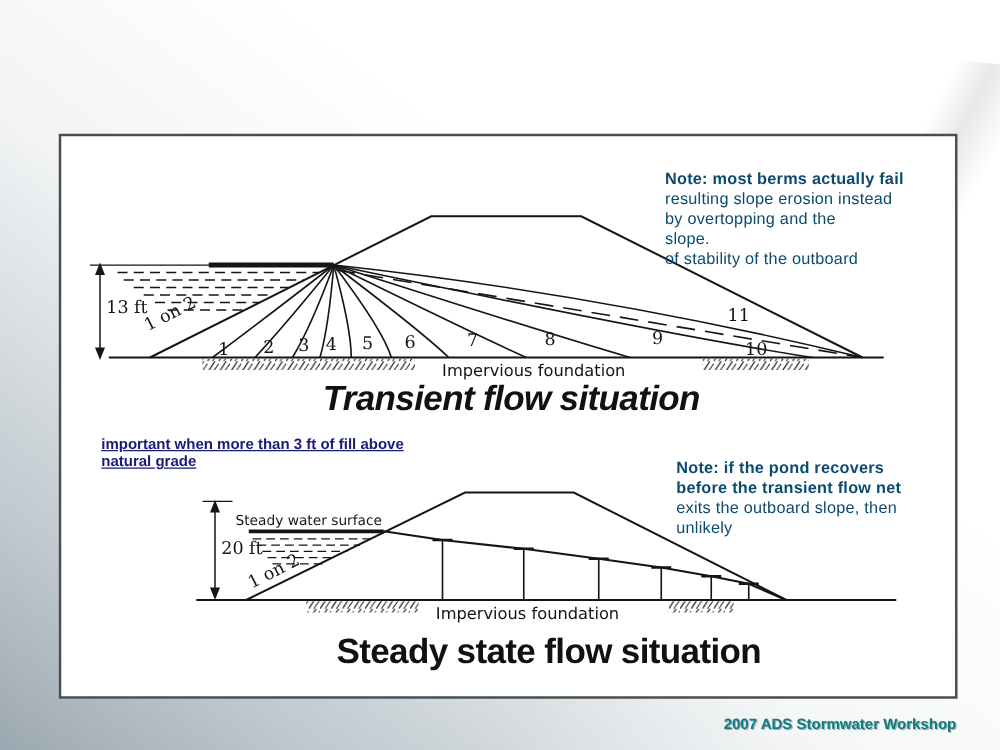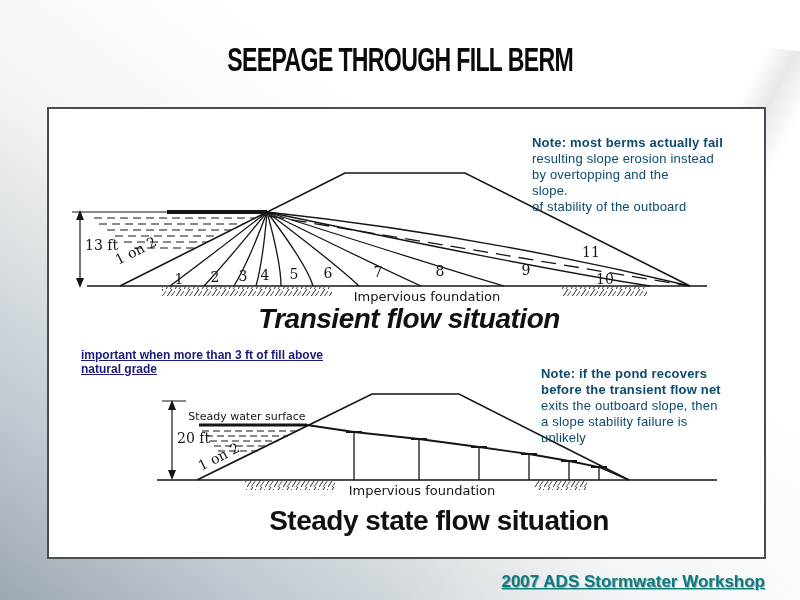--- a/index.html
+++ b/index.html
@@ -20,37 +20,34 @@
   .note{position:absolute;color:#0c4a6e;font-size:13px;line-height:16px;letter-spacing:0.2px;}
   .note .b{font-weight:bold;}
   .note-transient{left:483px;top:26px;width:245px;}
   .note-steady{left:492px;top:257px;width:235px;}
   .intro-note{position:absolute;left:32px;top:239px;width:300px;
     color:var(--note-blue,#1a1a75);font-size:12px;line-height:14px;font-weight:bold;text-decoration:underline;}
   .caption{position:absolute;text-align:center;font-weight:bold;color:#111;
     font-size:28px;letter-spacing:-0.5px;}
   .caption-transient{left:95px;top:194px;width:530px;font-style:italic;}
   .caption-steady{left:110px;top:396px;width:560px;}
-  .footer{position:absolute;right:35px;top:572px;font-size:17px;font-weight:bold;
-    color:var(--footer-teal,#0d7d7b);text-decoration:underline;
+  .footer{position:absolute;right:35px;top:572px;font-size:12px;font-weight:bold;
+    color:var(--footer-teal,#0d7d7b);
     text-shadow:1px 1px 0 rgba(15,40,90,0.35);}
   text.lbl-serif{font-family:"DejaVu Serif",serif;font-size:14px;fill:#151515;}
   text.lbl-sans{font-family:"DejaVu Sans",sans-serif;font-size:13px;fill:#151515;}
   text.lbl-sans-sm{font-family:"DejaVu Sans",sans-serif;font-size:11px;fill:#151515;}
 </style>
 </head>
 <body>
 
 <div class="slide">
   <div class="swoosh-a"></div>
   <div class="swoosh-b"></div>
 
-  <div class="title">
-    <span>SEEPAGE THROUGH FILL BERM</span>
-  </div>
 
   <div class="panel">
     <svg width="715" height="448" viewBox="0 0 715 448">
       <defs>
         <pattern id="hatch" patternUnits="userSpaceOnUse" width="9" height="9">
           <path d="M0,9 L6,0" stroke="#222" stroke-width="1" fill="none"></path>
           <path d="M4,9 L9,2" stroke="#222" stroke-width="0.8" fill="none"></path>
         </pattern>
       </defs>
 
@@ -175,21 +172,20 @@
 
     <div class="intro-note">
       <div>important when more than 3 ft of fill above</div>
       <div>natural grade</div>
     </div>
 
     <div class="note note-steady">
       <div class="b">Note: if the pond recovers</div>
       <div class="b">before the transient flow net</div>
       <div>exits the outboard slope, then</div>
-      <div>a slope stability failure is</div>
       <div>unlikely</div>
     </div>
 
     <div class="caption caption-steady">Steady state flow situation</div>
   </div>
 
   <div class="footer">2007 ADS Stormwater Workshop</div>
 </div>
 
 </body></html>

